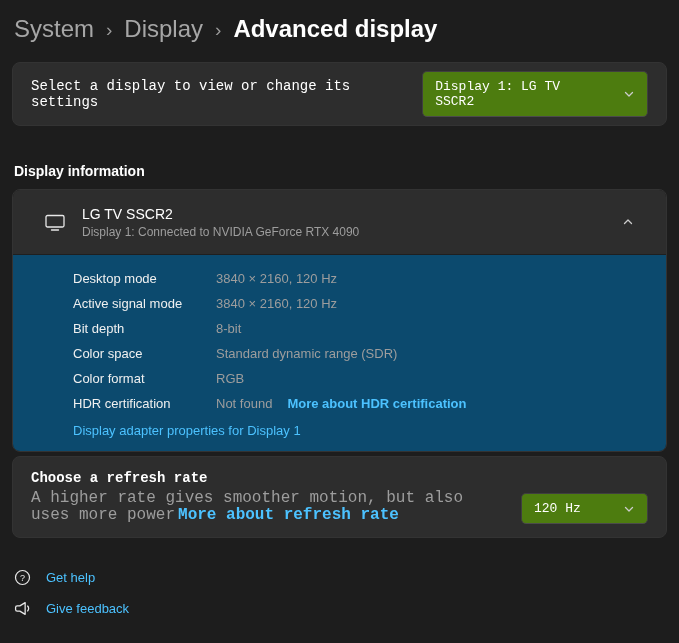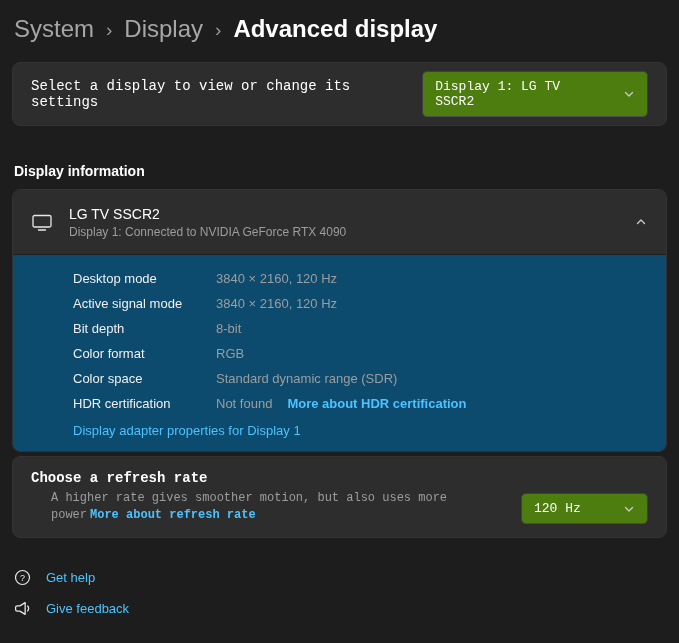--- a/index.html
+++ b/index.html
@@ -29,36 +29,36 @@
     padding: 7px 12px; font-size: 13px; color: #ffffff; cursor: pointer; gap: 18px;
   }
   .dropdown .chev { display: flex; align-items: center; }
   .dd-display { min-width: 190px; }
   .dd-refresh { min-width: 127px; }
 
   .section-title { font-size: 14px; font-weight: 700; margin: 37px 2px 10px; color: #ffffff; }
 
   
   .expander { border-radius: 8px; border: 1px solid #333333; overflow: hidden; }
-  .expander-header { background: #2d2d2d; height: 64px; display: flex; align-items: center; padding: 0 19px; gap: 17px; cursor: pointer; }
+  .expander-header { background: #2d2d2d; height: 64px; display: flex; align-items: center; padding: 0 32px; gap: 17px; cursor: pointer; }
   .expander-title { font-size: 14px; color: #ffffff; }
   .expander-sub { font-size: 12px; color: #9d9d9d; margin-top: 3px; }
   .expander-text { flex: 1; }
   .expander-body { background: #0c4a6e; border-top: 1px solid #1f1f1f; padding: 11px 0 12px; }
 
   .detail-row { display: flex; align-items: center; height: 25px; padding-left: 60px; font-size: 13px; }
   .detail-label { width: 143px; color: #f0f0f0; }
   .detail-value { color: #9d9d9d; }
   .inline-link { color: #4cc2ff; font-weight: 700; margin-left: 15px; cursor: pointer; }
   .adapter-link { display: inline-block; margin: 7px 0 0 60px; font-size: 13px; color: #4cc2ff; cursor: pointer; }
 
   
   .refresh-card { margin-top: 4px; display: flex; align-items: flex-end; justify-content: space-between; padding: 13px 18px; }
   .refresh-title { font-size: 14px; font-weight: 700; color: #ffffff; }
-  .refresh-desc { font-size: 12px; color: #9d9d9d; line-height: 17px; margin-top: 4px; max-width: 466px; margin-left: 20px; }
+  .refresh-desc { font-size: 16px; color: #9d9d9d; line-height: 17px; margin-top: 4px; max-width: 466px; }
   .refresh-desc .inline-link { margin-left: 3px; }
 
   
   .footer { margin: 31px 2px 0; }
   .footer-row { display: flex; align-items: center; gap: 15px; margin-bottom: 14px; }
   .footer-link { font-size: 13px; color: #4cc2ff; cursor: pointer; }
   .icon { display: inline-flex; align-items: center; justify-content: center; }
 </style>
 </head>
 <body>
@@ -113,26 +113,26 @@
       </div>
       <div class="detail-row">
         <span class="detail-label">Active signal mode</span>
         <span class="detail-value">3840 × 2160, 120 Hz</span>
       </div>
       <div class="detail-row">
         <span class="detail-label">Bit depth</span>
         <span class="detail-value">8-bit</span>
       </div>
       <div class="detail-row">
+        <span class="detail-label">Color space</span>
+        <span class="detail-value">Standard dynamic range (SDR)</span>
+      </div>
+      <div class="detail-row">
         <span class="detail-label">Color format</span>
         <span class="detail-value">RGB</span>
-      </div>
-      <div class="detail-row">
-        <span class="detail-label">Color space</span>
-        <span class="detail-value">Standard dynamic range (SDR)</span>
       </div>
       <div class="detail-row">
         <span class="detail-label">HDR certification</span>
         <span class="detail-value">Not found</span>
         <span class="inline-link">More about HDR certification</span>
       </div>
       <span class="adapter-link">Display adapter properties for Display 1</span>
     </div>
   </div>
 

